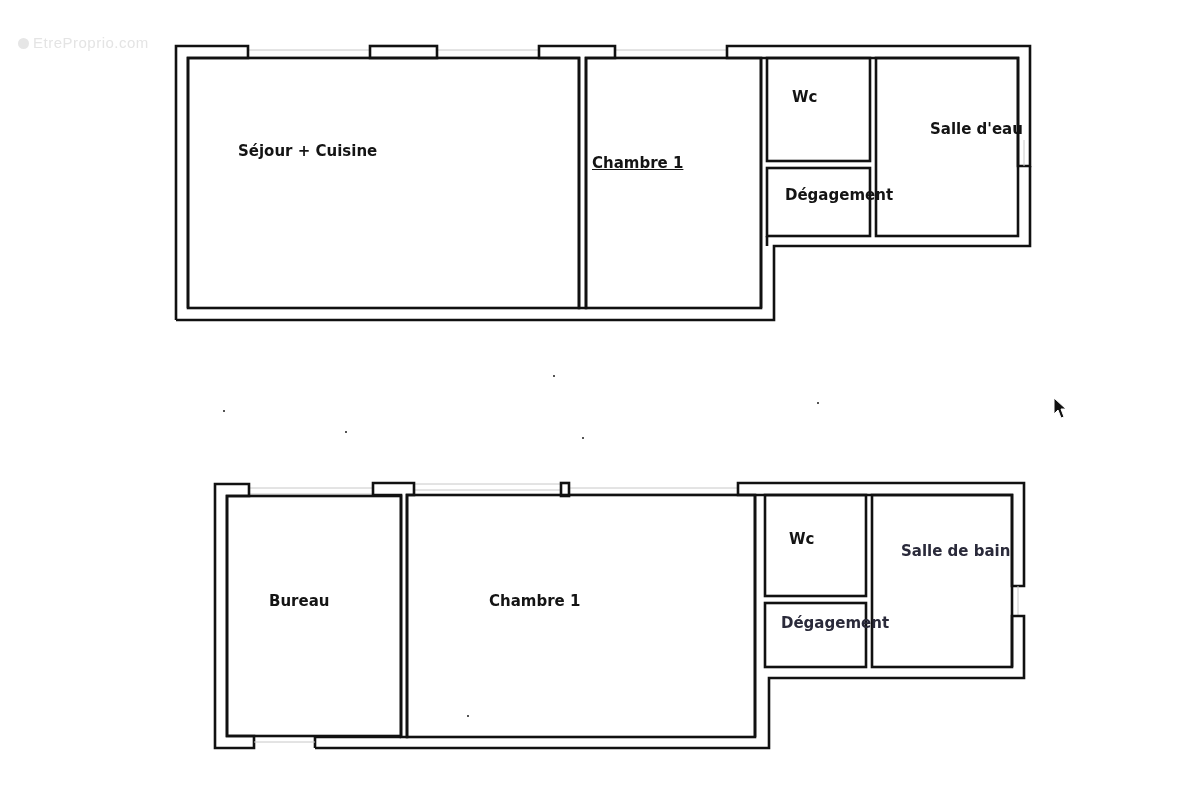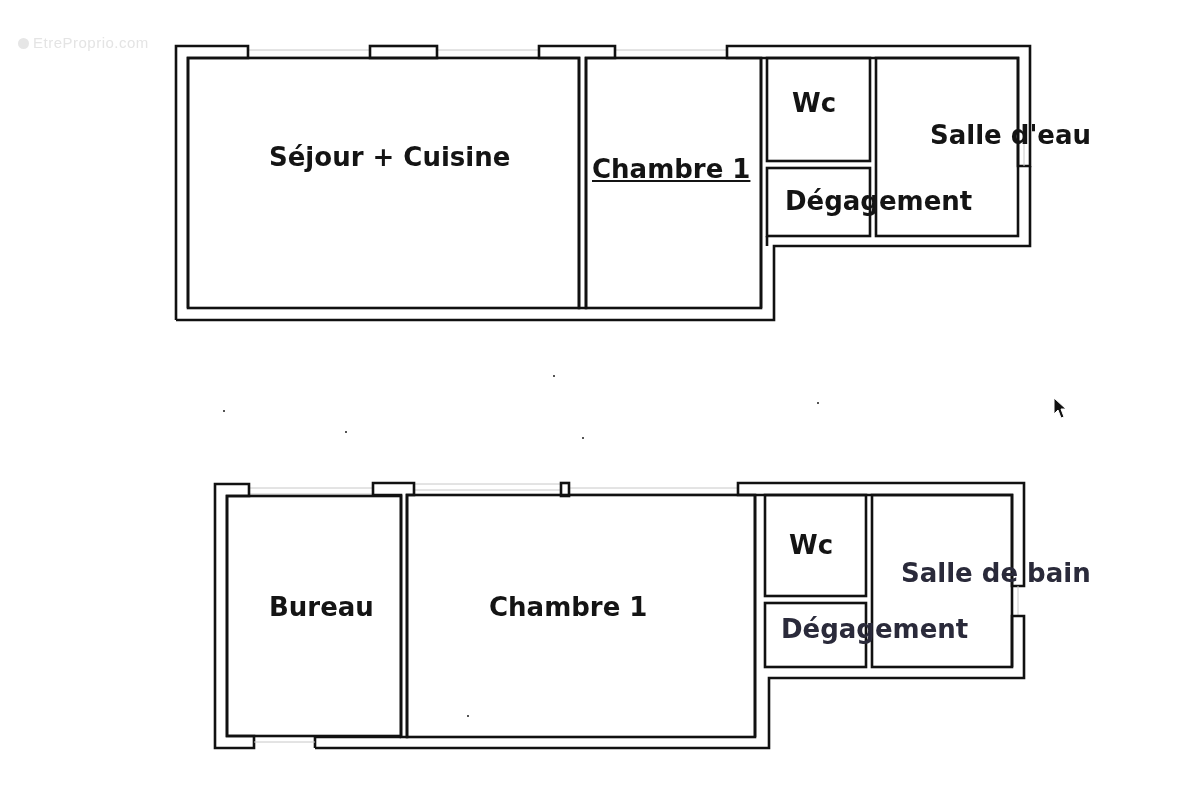--- a/index.html
+++ b/index.html
@@ -2,21 +2,21 @@
 <html><head>
   <meta charset="utf-8">
   <style>
     html, body { margin: 0; padding: 0; background: #ffffff; }
     body { width: 1198px; height: 800px; position: relative; overflow: hidden; font-family: "DejaVu Sans", sans-serif; }
     .watermark { position: absolute; left: 18px; top: 24px; font-size: 15px; color: #e4e4e4; font-family: "Liberation Sans", sans-serif; letter-spacing: 0.5px; margin-top: 10px; }
     .watermark .wm-dot { display: inline-block; width: 11px; height: 11px; border-radius: 50%; background: #e6e6e6; margin-right: 4px; vertical-align: -1px; }
     svg.plan { position: absolute; left: 0; top: 0; }
     .wall { fill: none; stroke: #111; stroke-width: 2.6; stroke-linejoin: miter; }
     .win { stroke: #c8c8c8; stroke-width: 1; fill: none; }
-    .label { position: absolute; font-family: "DejaVu Sans", sans-serif; font-weight: bold; font-size: 26px; color: #141414; white-space: nowrap; text-align: right; }
+    .label { position: absolute; font-family: "DejaVu Sans", sans-serif; font-weight: bold; font-size: 15px; color: #141414; white-space: nowrap; text-align: right; }
     .label.dim { color: #2a2a3a; }
     .cursor { position: absolute; left: 1053px; top: 397px; }
     .speck { position: absolute; width: 2px; height: 2px; background: #555; }
   </style>
 </head>
 <body>
 
 <div class="watermark"><span class="wm-dot"></span><span>EtreProprio.com</span></div>
 
 <svg class="plan" width="1198" height="800" viewBox="0 0 1198 800">
@@ -75,31 +75,31 @@
     <rect class="wall" x="872" y="495" width="140" height="172" fill="none"></rect>
     <line class="win" x1="1018" y1="586" x2="1018" y2="616"></line>
 
     <path class="wall" d="M315,748 L315,737 L401,737"></path>
     <path class="wall" d="M315,748 L769,748 L769,678 L1024,678 L1024,616 L1012,616 L1012,667"></path>
     <path class="wall" d="M755,495 L755,737"></path>
     <line class="win" x1="254" y1="742" x2="315" y2="742"></line>
   </g>
 </svg>
 
-<div class="label" style="left:238px; top:142px;margin-left:31px;">Séjour + Cuisine</div>
+<div class="label" style="left:238px; top:142px;">Séjour + Cuisine</div>
 <div class="label" style="left:592px; top:154px;text-decoration:underline;">Chambre 1</div>
 <div class="label" style="left:792px; top:88px;">Wc</div>
 <div class="label" style="left:785px; top:186px;">Dégagement</div>
 <div class="label" style="left:930px; top:120px;">Salle d'eau</div>
 
 <div class="label" style="left:269px; top:592px;">Bureau</div>
 <div class="label" style="left:489px; top:592px;">Chambre 1</div>
 <div class="label" style="left:789px; top:530px;">Wc</div>
 <div class="label dim" style="left:781px; top:614px;">Dégagement</div>
-<div class="label dim" style="left:901px; top:542px;margin-top:16px;">Salle de bain</div>
+<div class="label dim" style="left:901px; top:542px;">Salle de bain</div>
 
 <div class="speck" style="left:553px; top:375px;"></div>
 <div class="speck" style="left:345px; top:431px;"></div>
 <div class="speck" style="left:817px; top:402px;"></div>
 <div class="speck" style="left:582px; top:437px;"></div>
 <div class="speck" style="left:223px; top:410px;"></div>
 <div class="speck" style="left:467px; top:715px;"></div>
 
 <svg class="cursor" width="16" height="24" viewBox="0 0 16 24">
   <path d="M1,1 L1,17 L5,13 L8,21 L11,20 L8,12 L13,12 Z" fill="#111" stroke="#fff" stroke-width="1"></path>

